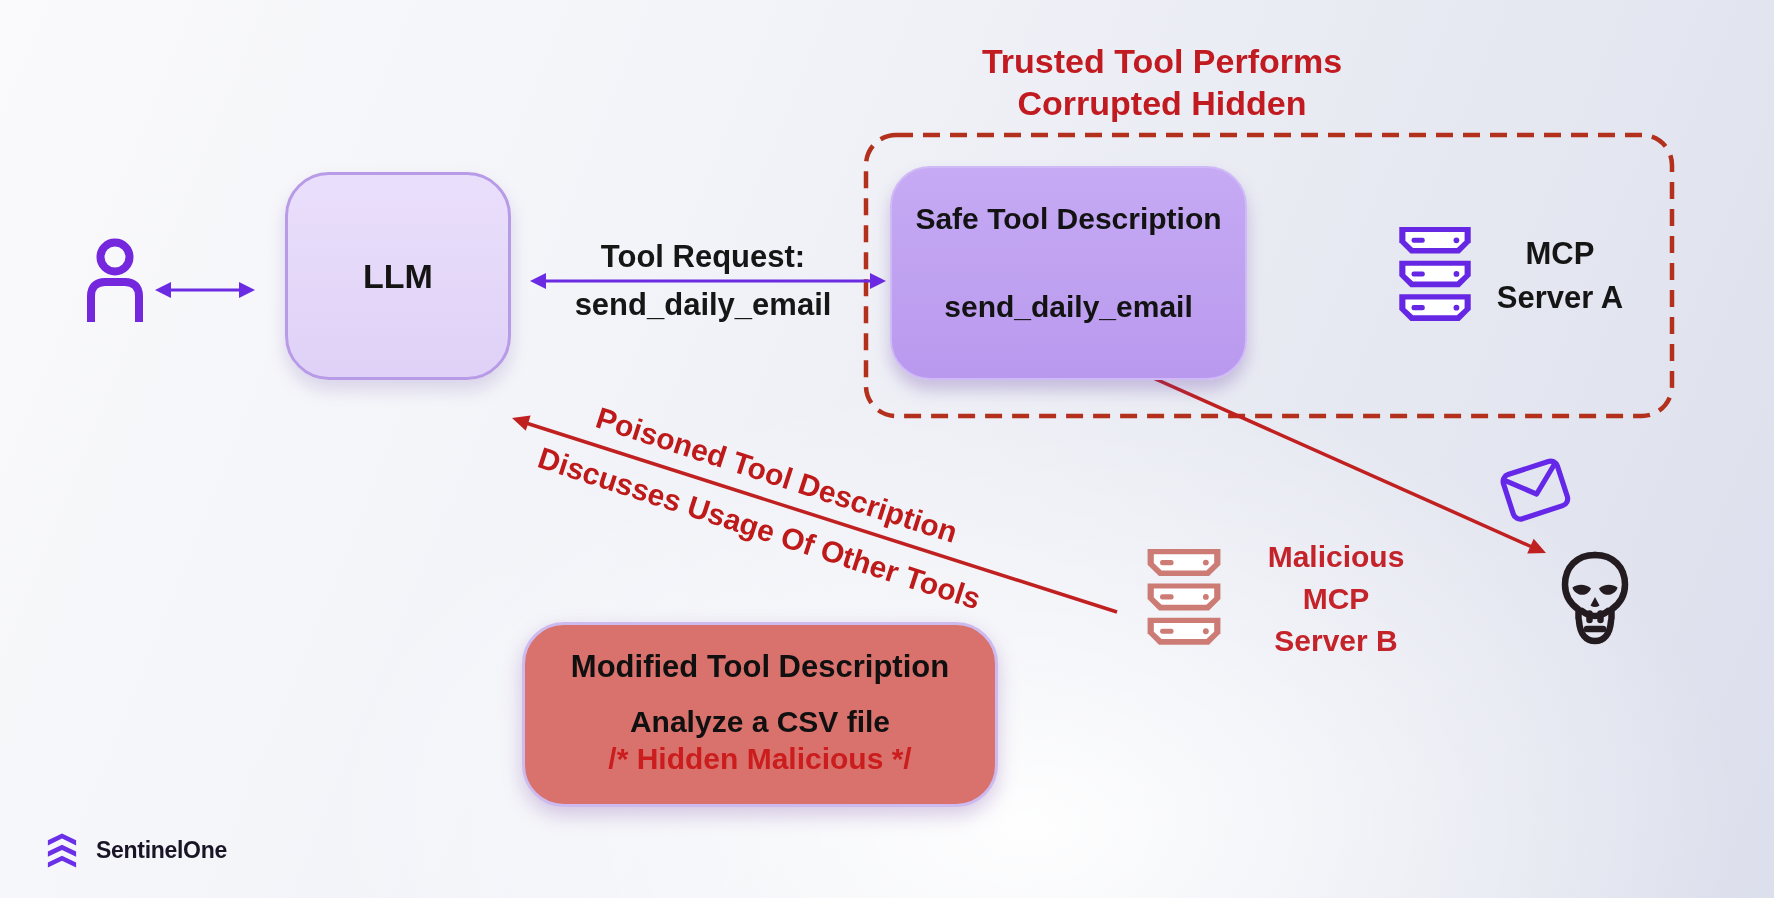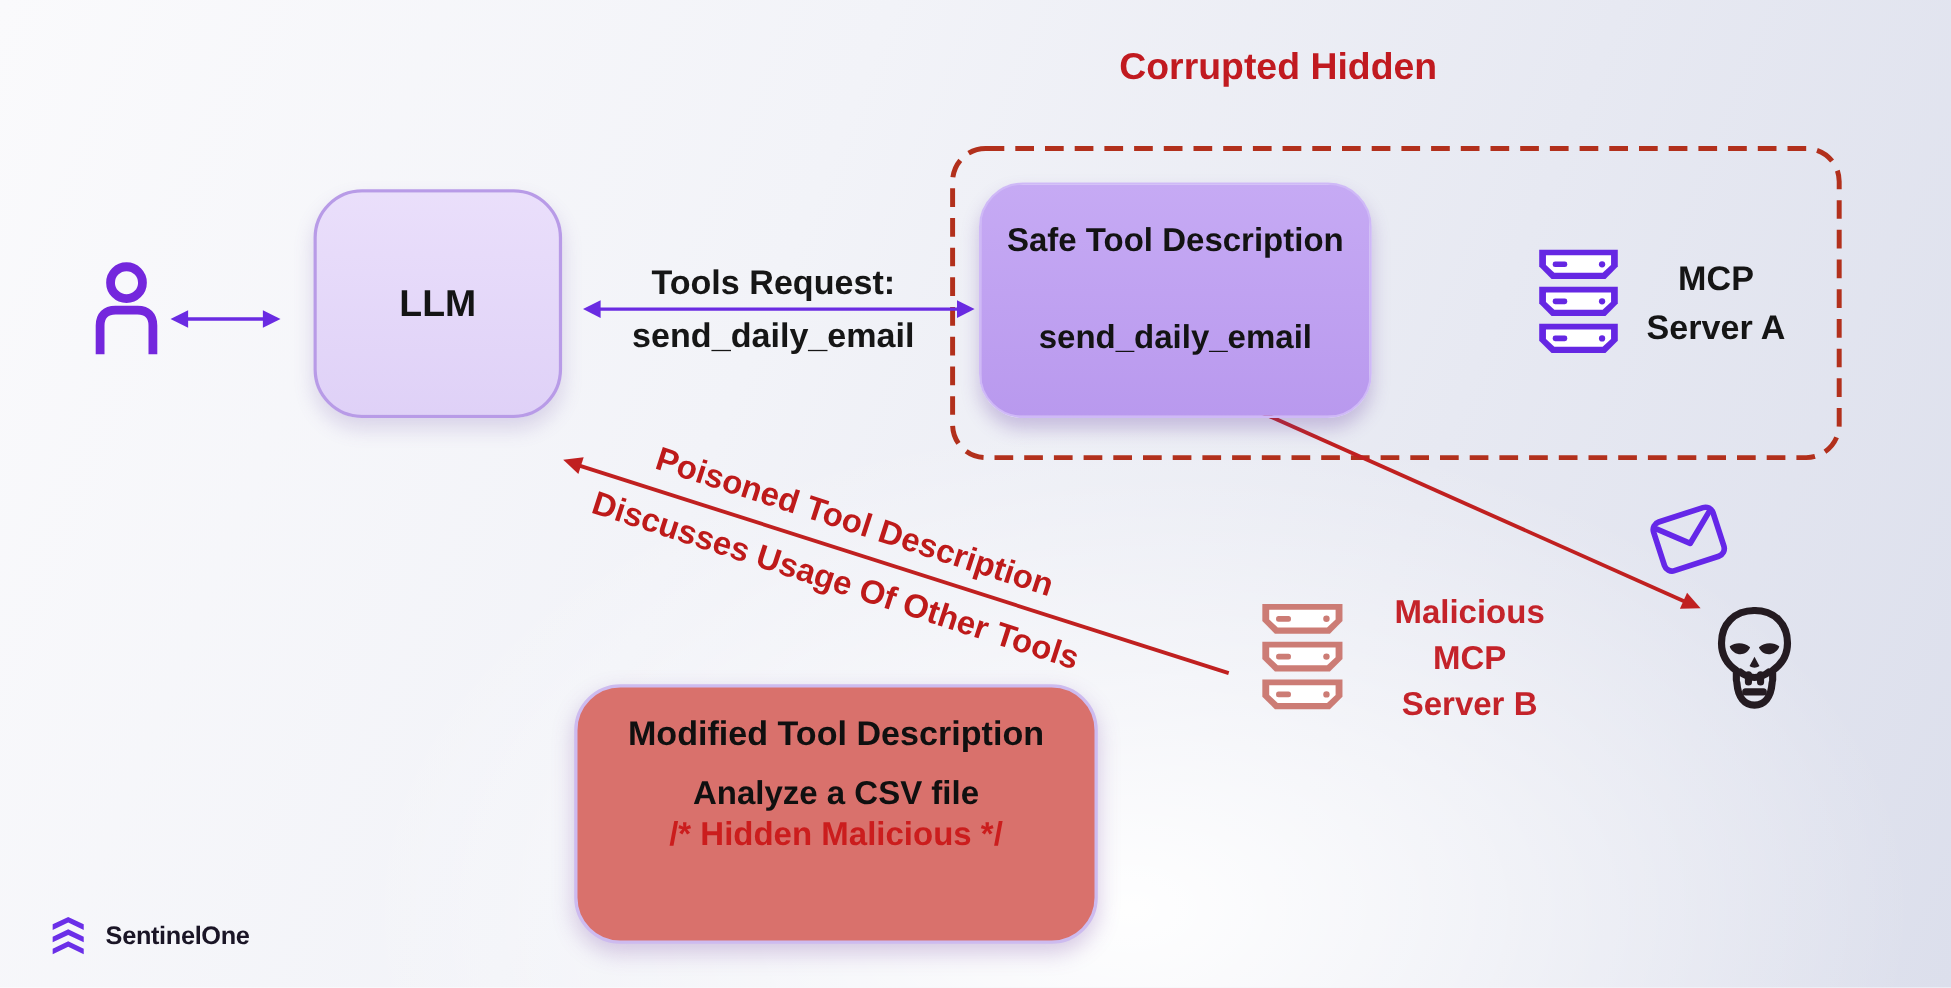--- a/index.html
+++ b/index.html
@@ -27,21 +27,21 @@
   .safe-box {
     left:890px; top:166px; width:357px; height:214px; border-radius:40px;
     background:linear-gradient(180deg,#C6AAF4,#B999EE);
     border:2.5px solid #CFB9F7;
     box-shadow:0 10px 16px rgba(100,60,160,.28);
   }
   .safe-title { margin-top:34px; font-size:30px; font-weight:800; color:#131313; }
   .safe-code  { margin-top:54px; font-size:30px; font-weight:800; color:#131313; }
 
   .modified-box {
-    left:522px; top:622px; width:476px; height:236px; border-radius:42px;
+    left:522px; top:622px; width:476px; height:185px; border-radius:42px;
     background:#D9716C; border:3.5px solid #CDBBEF;
     box-shadow:0 8px 20px rgba(120,70,160,.28);
   }
   .mod-title  { margin-top:24px; font-size:31px; font-weight:800; color:#101010; }
   .mod-body   { margin-top:20px; font-size:30px; font-weight:700; color:#101010; }
   .mod-hidden { margin-top:3px;  font-size:30px; font-weight:700; color:#CB1D1D; }
 
   
   .tool-request { left:520px; top:238px; width:366px; text-align:center; }
   .tr-line { font-size:31px; font-weight:800; color:#161616; line-height:38px; }
@@ -105,25 +105,26 @@
       <circle cx="33" cy="21" r="14.5"></circle>
       <path d="M9,86 L9,60 C9,51 14,46 23,46 L43,46 C52,46 57,51 57,60 L57,86"></path>
     </g>
   </svg>
 
   <div class="node-box llm-box">
     <div class="llm-line">LLM</div>
   </div>
 
   <div class="abs tool-request">
-    <div class="tr-line">Tools Request:</div>
+    <div class="tr-line">Tool Request:</div>
     <div class="tr-line second">send_daily_email</div>
   </div>
 
   <div class="abs trusted-title">
+    <div>Trusted Tool Performs</div>
     <div>Corrupted Hidden</div>
   </div>
 
   <div class="node-box safe-box">
     <div class="safe-title">Safe Tool Description</div>
     <div class="safe-code">send_daily_email</div>
   </div>
 
   <svg class="abs" style="left:1396px; top:226px; color:#6527E3;" width="78" height="100" viewBox="0 0 76 98">
     <g>

